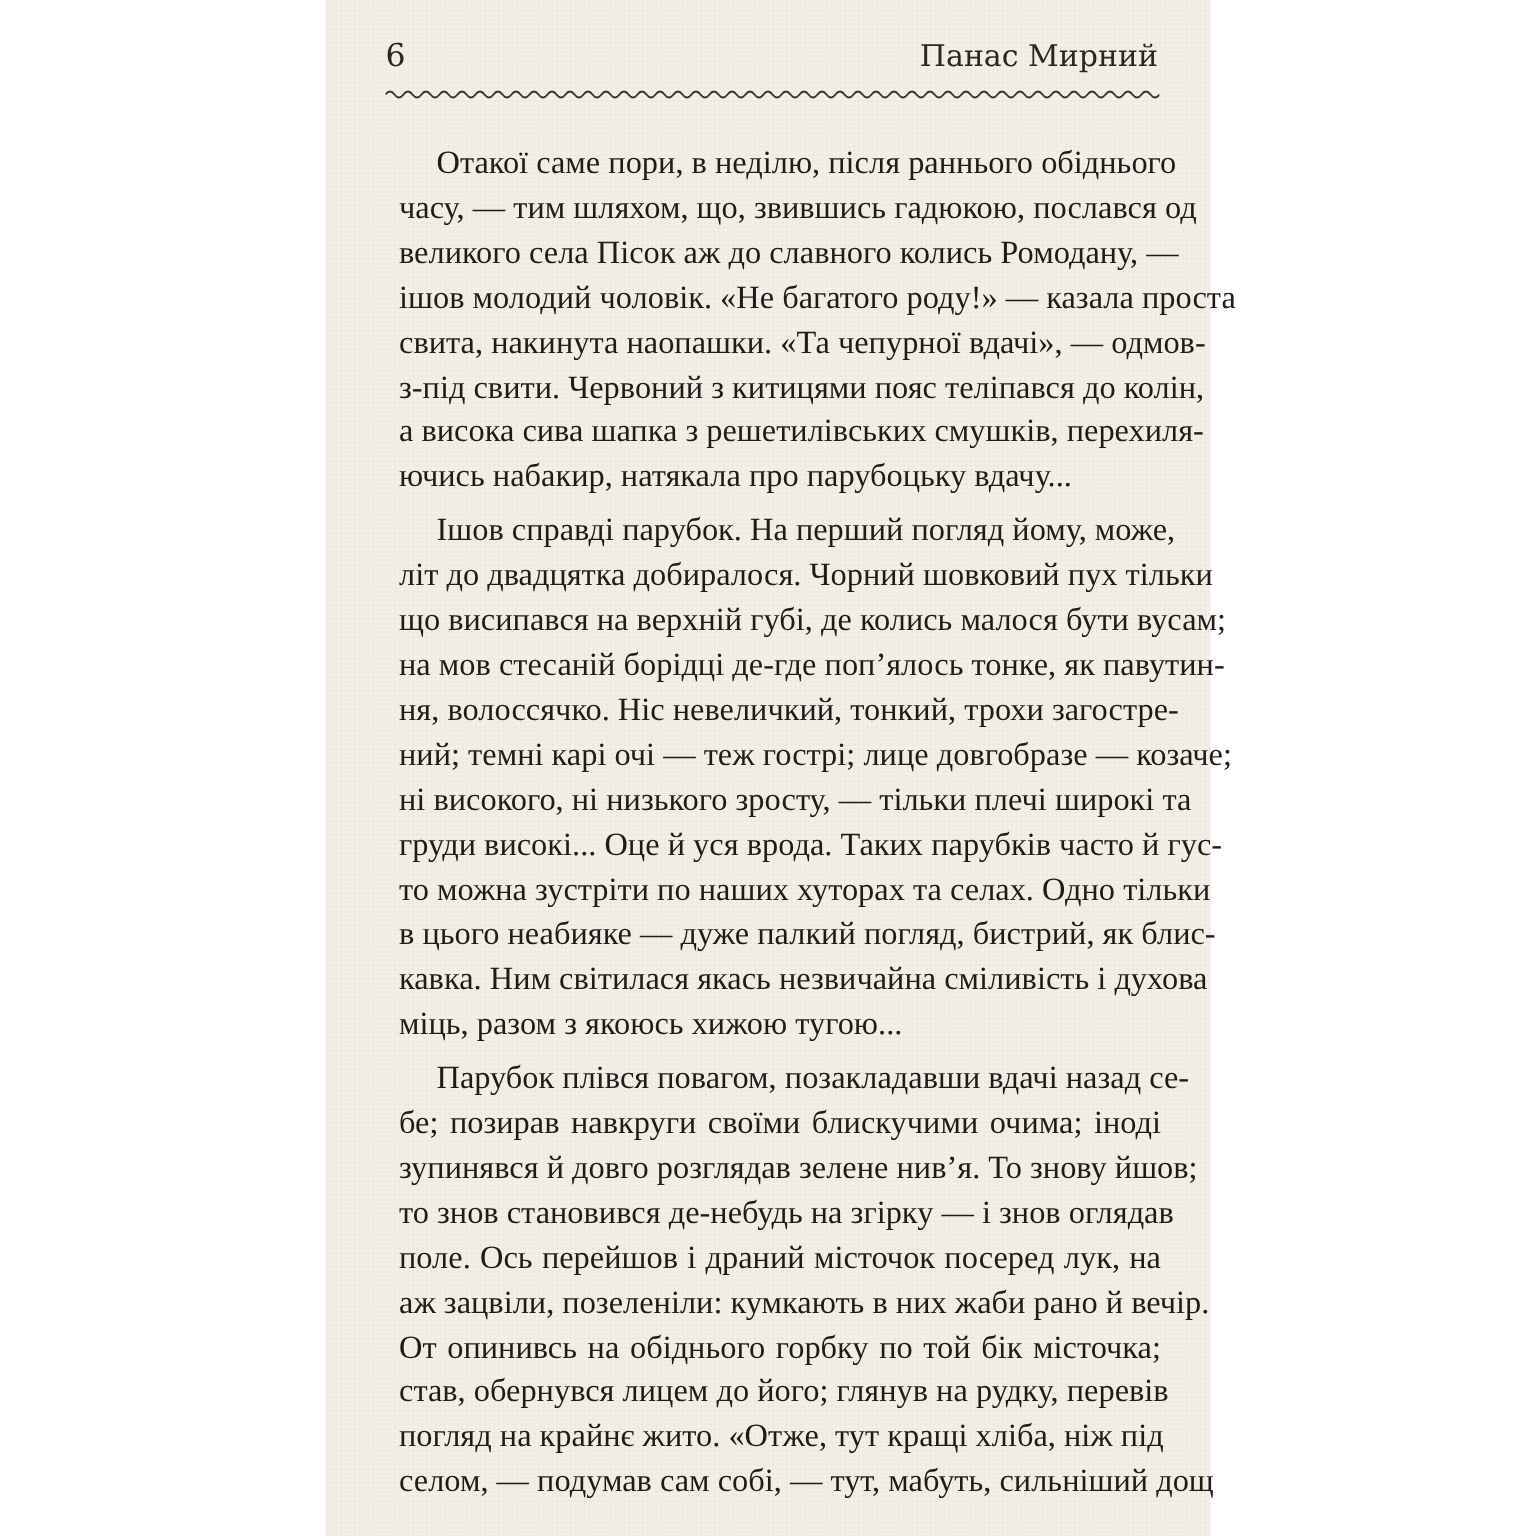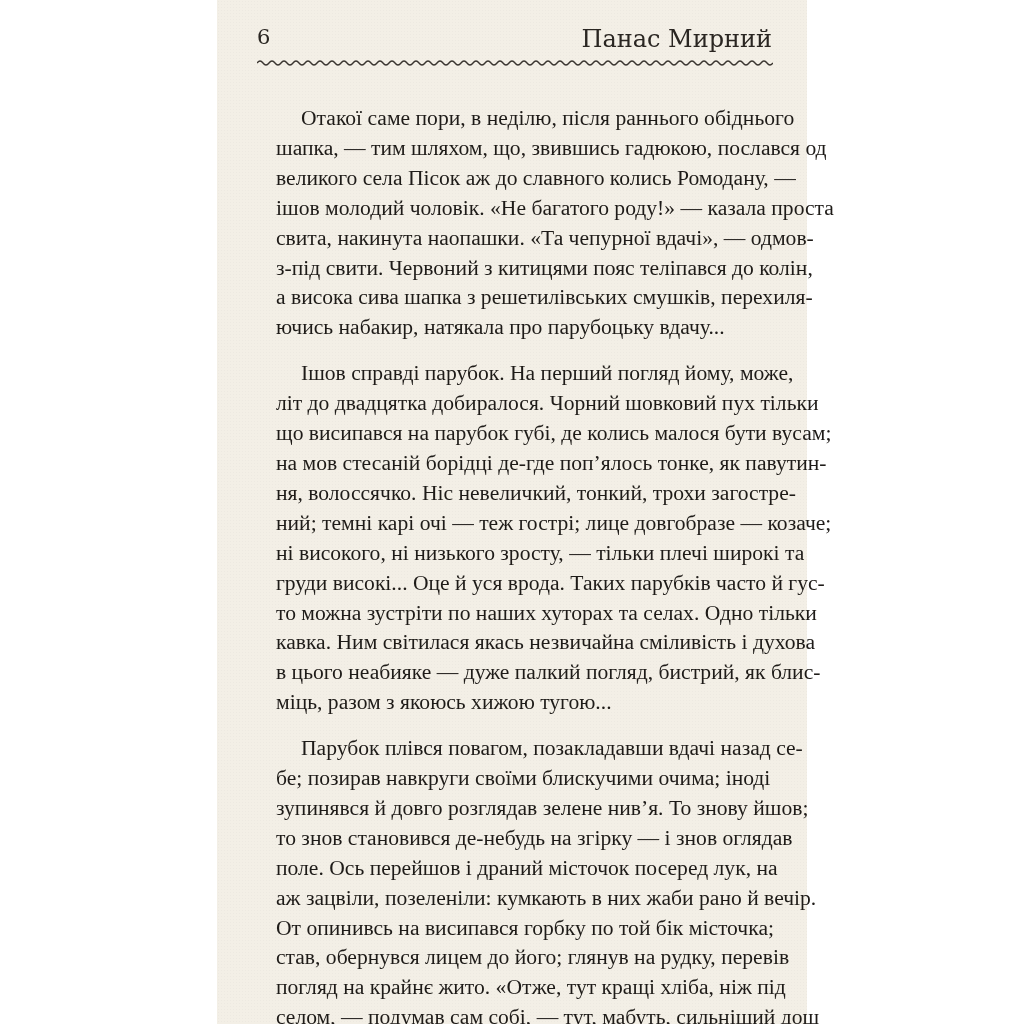--- a/index.html
+++ b/index.html
@@ -6,77 +6,77 @@
   body { width:1024px; height:1024px; background:#ffffff; position:relative; overflow:hidden; }
   .page {
     position:absolute; left:217px; top:0; width:590px; height:1024px;
     background:#f3efe6;
     background-image: radial-gradient(rgba(0,0,0,0.025) 1px, transparent 1px);
     background-size: 3px 3px;
   }
   .header { position:absolute; left:40px; right:35px; top:25px; height:30px;
     font-family:"DejaVu Serif", serif; color:#2a2622; }
   .page-num { position:absolute; left:0; top:0; font-size:21px; }
-  .running-title { position:absolute; right:0; top:0; font-size:24px; }
+  .running-title { position:absolute; right:0; top:0; font-size:20px; }
   .wave { position:absolute; left:40px; top:58px; width:516px; height:10px; }
   .body-text {
     position:absolute; left:43px; top:88px; width:520px;
     font-family:"Liberation Serif", serif; font-size:21.6px; line-height:29.9px;
     color:#1e1b18; text-align:justify;
   }
-  .para { margin:16px; text-indent:0; }
+  .para { margin:6px; text-indent:0; }
   .line { display:block; text-align:justify; text-align-last:justify; white-space:nowrap; }
   .line.last { text-align-last:left; }
   .line.indent { padding-left:25px; }
 </style>
 </head>
 <body>
 
 <div class="page">
   <div class="header">
     <span class="page-num">6</span>
     <span class="running-title">Панас Мирний</span>
   </div>
   <svg class="wave" viewBox="0 0 516 10" preserveAspectRatio="none">
     <path id="wavepath" d="M0 5 Q3 1 6 5 Q9 9 12 5 Q15 1 18 5 Q21 9 24 5 Q27 1 30 5 Q33 9 36 5 Q39 1 42 5 Q45 9 48 5 Q51 1 54 5 Q57 9 60 5 Q63 1 66 5 Q69 9 72 5 Q75 1 78 5 Q81 9 84 5 Q87 1 90 5 Q93 9 96 5 Q99 1 102 5 Q105 9 108 5 Q111 1 114 5 Q117 9 120 5 Q123 1 126 5 Q129 9 132 5 Q135 1 138 5 Q141 9 144 5 Q147 1 150 5 Q153 9 156 5 Q159 1 162 5 Q165 9 168 5 Q171 1 174 5 Q177 9 180 5 Q183 1 186 5 Q189 9 192 5 Q195 1 198 5 Q201 9 204 5 Q207 1 210 5 Q213 9 216 5 Q219 1 222 5 Q225 9 228 5 Q231 1 234 5 Q237 9 240 5 Q243 1 246 5 Q249 9 252 5 Q255 1 258 5 Q261 9 264 5 Q267 1 270 5 Q273 9 276 5 Q279 1 282 5 Q285 9 288 5 Q291 1 294 5 Q297 9 300 5 Q303 1 306 5 Q309 9 312 5 Q315 1 318 5 Q321 9 324 5 Q327 1 330 5 Q333 9 336 5 Q339 1 342 5 Q345 9 348 5 Q351 1 354 5 Q357 9 360 5 Q363 1 366 5 Q369 9 372 5 Q375 1 378 5 Q381 9 384 5 Q387 1 390 5 Q393 9 396 5 Q399 1 402 5 Q405 9 408 5 Q411 1 414 5 Q417 9 420 5 Q423 1 426 5 Q429 9 432 5 Q435 1 438 5 Q441 9 444 5 Q447 1 450 5 Q453 9 456 5 Q459 1 462 5 Q465 9 468 5 Q471 1 474 5 Q477 9 480 5 Q483 1 486 5 Q489 9 492 5 Q495 1 498 5 Q501 9 504 5 Q507 1 510 5 Q513 9 516 5" fill="none" stroke="#3a3530" stroke-width="1.3"></path>
   </svg>
 
   <div class="body-text">
     <div class="para">
       <span class="line indent">Отакої саме пори, в неділю, після раннього обіднього</span>
-      <span class="line">шапка, — тим шляхом, що, звившись гадюкою, послався од</span>
+      <span class="line">часу, — тим шляхом, що, звившись гадюкою, послався од</span>
       <span class="line">великого села Пісок аж до славного колись Ромодану, —</span>
       <span class="line">ішов молодий чоловік. «Не багатого роду!» — казала проста</span>
       <span class="line">свита, накинута наопашки. «Та чепурної вдачі», — одмов-</span>
       <span class="line">з-під свити. Червоний з китицями пояс теліпався до колін,</span>
       <span class="line">а висока сива шапка з решетилівських смушків, перехиля-</span>
       <span class="line last">ючись набакир, натякала про парубоцьку вдачу...</span>
     </div>
     <div class="para">
       <span class="line indent">Ішов справді парубок. На перший погляд йому, може,</span>
       <span class="line">літ до двадцятка добиралося. Чорний шовковий пух тільки</span>
-      <span class="line">що висипався на парубок губі, де колись малося бути вусам;</span>
+      <span class="line">що висипався на верхній губі, де колись малося бути вусам;</span>
       <span class="line">на мов стесаній борідці де-где поп’ялось тонке, як павутин-</span>
       <span class="line">ня, волоссячко. Ніс невеличкий, тонкий, трохи загостре-</span>
       <span class="line">ний; темні карі очі — теж гострі; лице довгобразе — козаче;</span>
       <span class="line">ні високого, ні низького зросту, — тільки плечі широкі та</span>
       <span class="line">груди високі... Оце й уся врода. Таких парубків часто й гус-</span>
       <span class="line">то можна зустріти по наших хуторах та селах. Одно тільки</span>
+      <span class="line">в цього неабияке — дуже палкий погляд, бистрий, як блис-</span>
       <span class="line">кавка. Ним світилася якась незвичайна сміливість і духова</span>
-      <span class="line">в цього неабияке — дуже палкий погляд, бистрий, як блис-</span>
       <span class="line last">міць, разом з якоюсь хижою тугою...</span>
     </div>
     <div class="para">
       <span class="line indent">Парубок плівся повагом, позакладавши вдачі назад се-</span>
       <span class="line">бе; позирав навкруги своїми блискучими очима; іноді</span>
       <span class="line">зупинявся й довго розглядав зелене нив’я. То знову йшов;</span>
       <span class="line">то знов становився де-небудь на згірку — і знов оглядав</span>
       <span class="line">поле. Ось перейшов і драний місточок посеред лук, на</span>
       <span class="line">аж зацвіли, позеленіли: кумкають в них жаби рано й вечір.</span>
-      <span class="line">От опинивсь на висипався горбку по той бік місточка;</span>
+      <span class="line">От опинивсь на обіднього горбку по той бік місточка;</span>
       <span class="line">став, обернувся лицем до його; глянув на рудку, перевів</span>
       <span class="line">погляд на крайнє жито. «Отже, тут кращі хліба, ніж під</span>
       <span class="line">селом, — подумав сам собі, — тут, мабуть, сильніший дощ</span>
 
     </div>
 
   </div>
 </div>
 
 </body></html>

